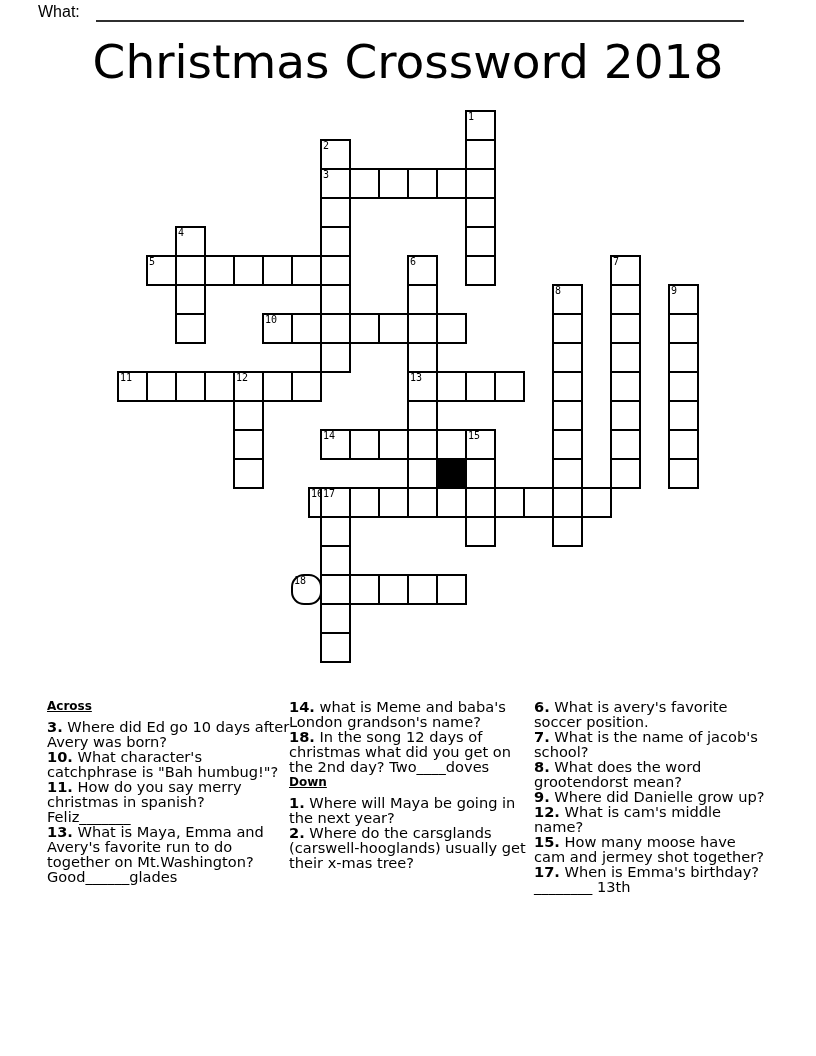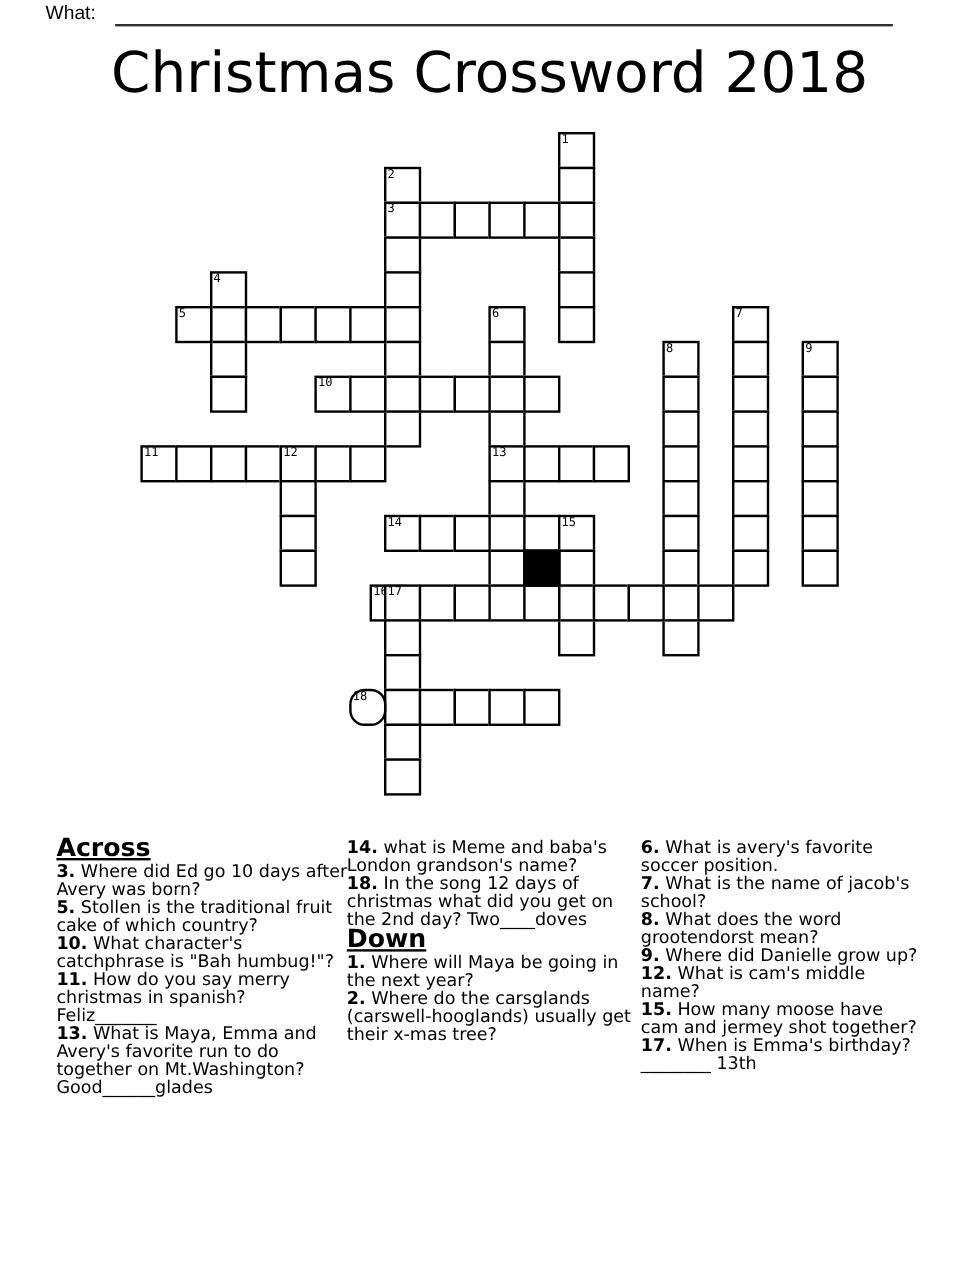--- a/index.html
+++ b/index.html
@@ -17,21 +17,21 @@
   .cw.blk{background:#000;}
   .cw .n{position:absolute;left:1px;top:0px;font-family:"DejaVu Sans Mono",monospace;
          font-size:10px;line-height:10px;color:#000;}
   .ccol{position:absolute;top:699px;font-size:14.6px;line-height:15px;
         font-family:"DejaVu Sans",sans-serif;}
   #clues-col-1{left:47px;width:243px;}
   #clues-col-2{left:289px;width:248px;}
   #clues-col-3{left:534px;width:231px;}
   .clue{margin:0;}
   .clue b{font-weight:bold;}
-  .chead{font-weight:bold;text-decoration:underline;font-size:21px;margin:0 0 5px 0;}
+  .chead{font-weight:bold;text-decoration:underline;font-size:12px;margin:0 0 5px 0;}
   .chead.mid{margin-top:1px;}
 </style>
 </head>
 <body>
 
 <div class="name-label">What:</div>
 <div class="name-line"></div>
 
 <div class="title">Christmas Crossword 2018</div>
 
@@ -175,21 +175,20 @@
     <div class="cw" style="left: 349px; top: 574px;"></div>
     <div class="cw" style="left: 378px; top: 574px;"></div>
     <div class="cw" style="left: 407px; top: 574px;"></div>
     <div class="cw" style="left: 436px; top: 574px;"></div>
     <div class="cw blk" style="left: 436px; top: 458px;"></div>
   </div>
 
 <div class="ccol" id="clues-col-1">
     <div class="chead">Across</div>
     <p class="clue"><b>3.</b> Where did Ed go 10 days after Avery was born?</p>
-    <p class="clue"><b>5.</b> Stollen is the traditional fruit cake of which country?</p>
     <p class="clue"><b>10.</b> What character's catchphrase is "Bah humbug!"?</p>
     <p class="clue"><b>11.</b> How do you say merry christmas in spanish? Feliz_______</p>
     <p class="clue"><b>13.</b> What is Maya, Emma and Avery's favorite run to do together on Mt.Washington? Good______glades</p>
   </div>
 <div class="ccol" id="clues-col-2">
     <p class="clue"><b>14.</b> what is Meme and baba's London grandson's name?</p>
     <p class="clue"><b>18.</b> In the song 12 days of christmas what did you get on the 2nd day? Two____doves</p>
     <div class="chead mid">Down</div>
     <p class="clue"><b>1.</b> Where will Maya be going in the next year?</p>
     <p class="clue"><b>2.</b> Where do the carsglands (carswell-hooglands) usually get their x-mas tree?</p>

